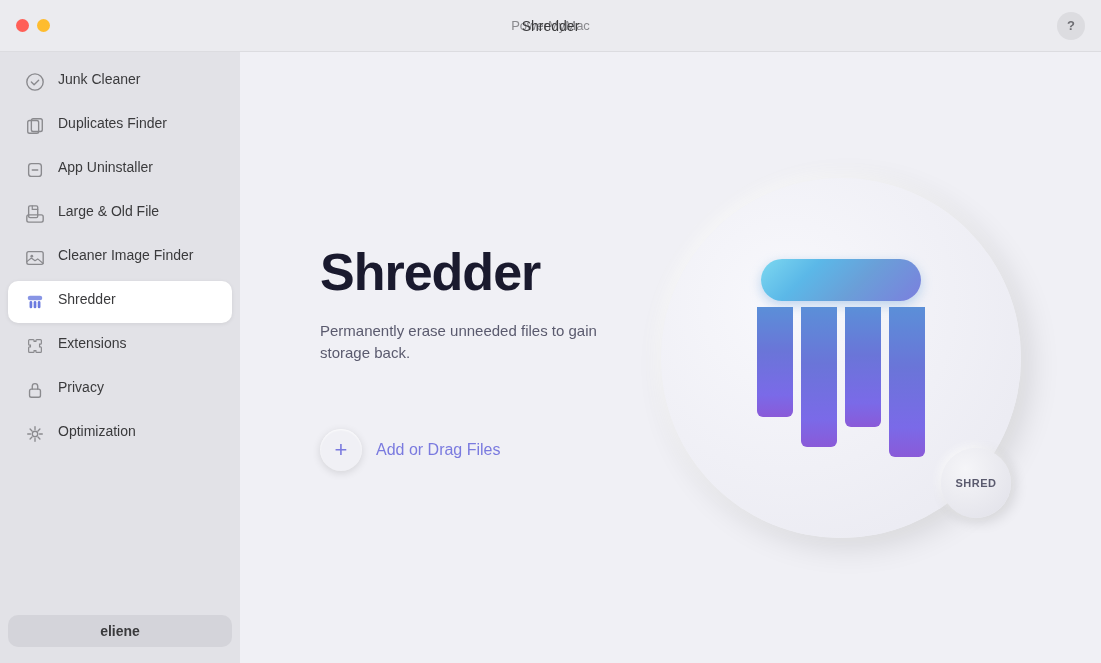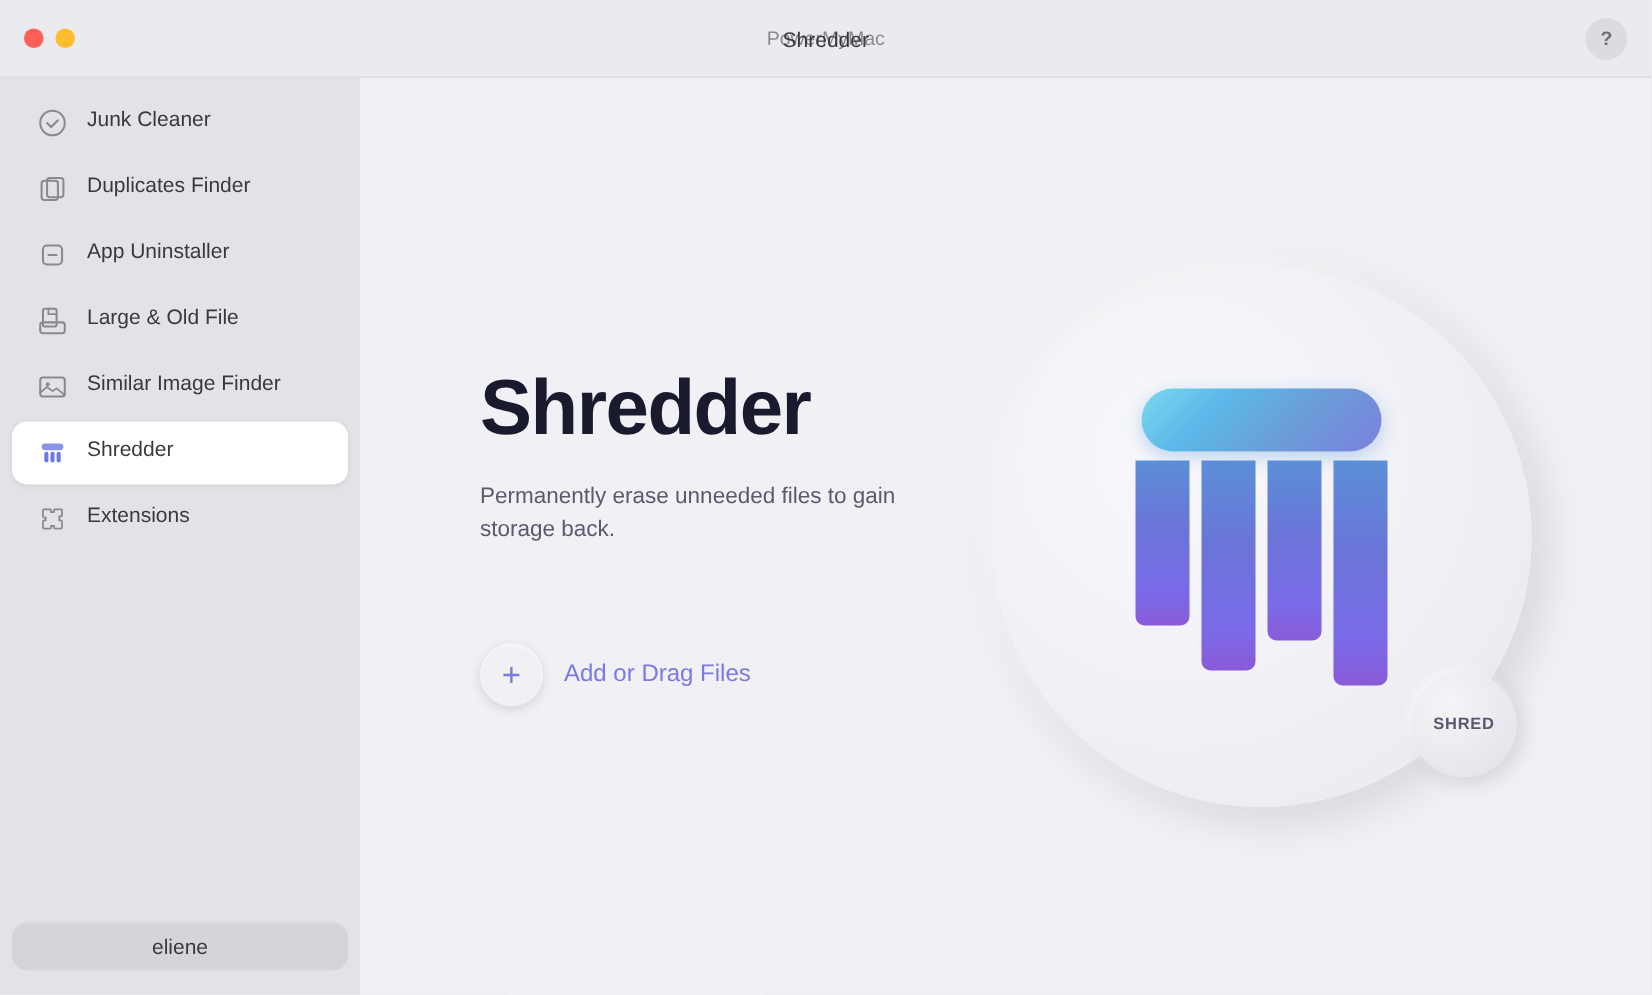--- a/index.html
+++ b/index.html
@@ -134,21 +134,21 @@
       align-items: center;
       justify-content: center;
       width: 100%;
       padding: 8px 16px;
       background: #d4d4da;
       border: none;
       border-radius: 10px;
       font-size: 14px;
       color: #3a3a3c;
       cursor: pointer;
-      font-weight: 400;
+      font-weight: 700;
     }
 
     
     .content {
       flex: 1;
       background: #f0f0f5;
       display: flex;
       align-items: center;
       padding: 60px 80px;
       position: relative;
@@ -340,21 +340,21 @@
     </div>
 
     <div class="sidebar-item">
       <span class="sidebar-icon">
         <svg viewBox="0 0 22 22" fill="none">
             <rect x="2" y="4" width="18" height="14" rx="2" stroke="#8a8a8e" stroke-width="1.5"></rect>
             <circle cx="7.5" cy="9" r="1.5" fill="#8a8a8e"></circle>
             <path d="M2 15l5-4 4 3 3-2 6 5" stroke="#8a8a8e" stroke-width="1.3" stroke-linecap="round" stroke-linejoin="round"></path>
           </svg>
       </span>
-      <span>Similar Image Finder</span>
+      <span>Cleaner Image Finder</span>
     </div>
 
     <div class="sidebar-item active">
       <span class="sidebar-icon">
         <svg viewBox="0 0 22 22" fill="none">
             <rect x="3" y="4" width="16" height="5" rx="2.5" fill="#6a7adf" opacity="0.8"></rect>
             <rect x="5" y="10" width="3" height="8" rx="1.5" fill="#6a7adf"></rect>
             <rect x="9.5" y="10" width="3" height="8" rx="1.5" fill="#6a7adf"></rect>
             <rect x="14" y="10" width="3" height="8" rx="1.5" fill="#6a7adf"></rect>
           </svg>
@@ -364,21 +364,39 @@
 
     <div class="sidebar-item">
       <span class="sidebar-icon">
         <svg viewBox="0 0 22 22" fill="none">
             <path d="M9 4H5a1 1 0 00-1 1v4a1 1 0 001 1h1v2H5a1 1 0 00-1 1v4a1 1 0 001 1h4a1 1 0 001-1v-1h2v1a1 1 0 001 1h4a1 1 0 001-1v-4a1 1 0 00-1-1h-1V9h1a1 1 0 001-1V5a1 1 0 00-1-1h-4a1 1 0 00-1 1v1H10V5a1 1 0 00-1-1z" stroke="#8a8a8e" stroke-width="1.3"></path>
           </svg>
       </span>
       <span>Extensions</span>
     </div>
 
-
+    <div class="sidebar-item">
+      <span class="sidebar-icon">
+        <svg viewBox="0 0 22 22" fill="none">
+            <rect x="5" y="10" width="12" height="9" rx="2" stroke="#8a8a8e" stroke-width="1.5"></rect>
+            <path d="M8 10V7a3 3 0 116 0v3" stroke="#8a8a8e" stroke-width="1.5" stroke-linecap="round"></path>
+          </svg>
+      </span>
+      <span>Privacy</span>
+    </div>
+
+    <div class="sidebar-item">
+      <span class="sidebar-icon">
+        <svg viewBox="0 0 22 22" fill="none">
+            <path d="M11 3v3M11 16v3M3 11h3M16 11h3M5.6 5.6l2.1 2.1M14.3 14.3l2.1 2.1M5.6 16.4l2.1-2.1M14.3 7.7l2.1-2.1" stroke="#8a8a8e" stroke-width="1.5" stroke-linecap="round"></path>
+            <circle cx="11" cy="11" r="3" stroke="#8a8a8e" stroke-width="1.5"></circle>
+          </svg>
+      </span>
+      <span>Optimization</span>
+    </div>
 
 
     <div class="sidebar-footer">
       <button class="user-btn">eliene</button>
     </div>
   </div>
 
   <div class="content">
     <div class="content-left">
       <h1 class="page-title">Shredder</h1>

